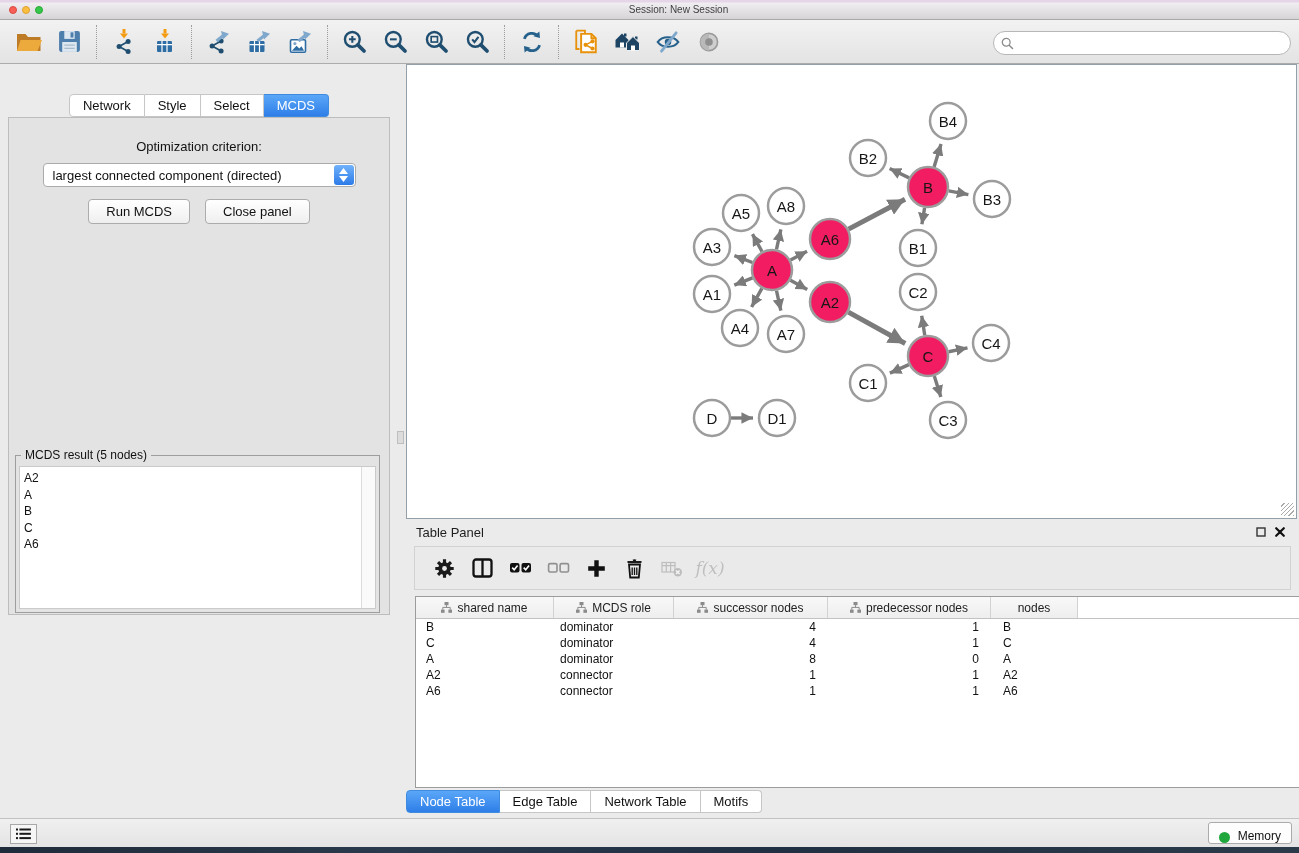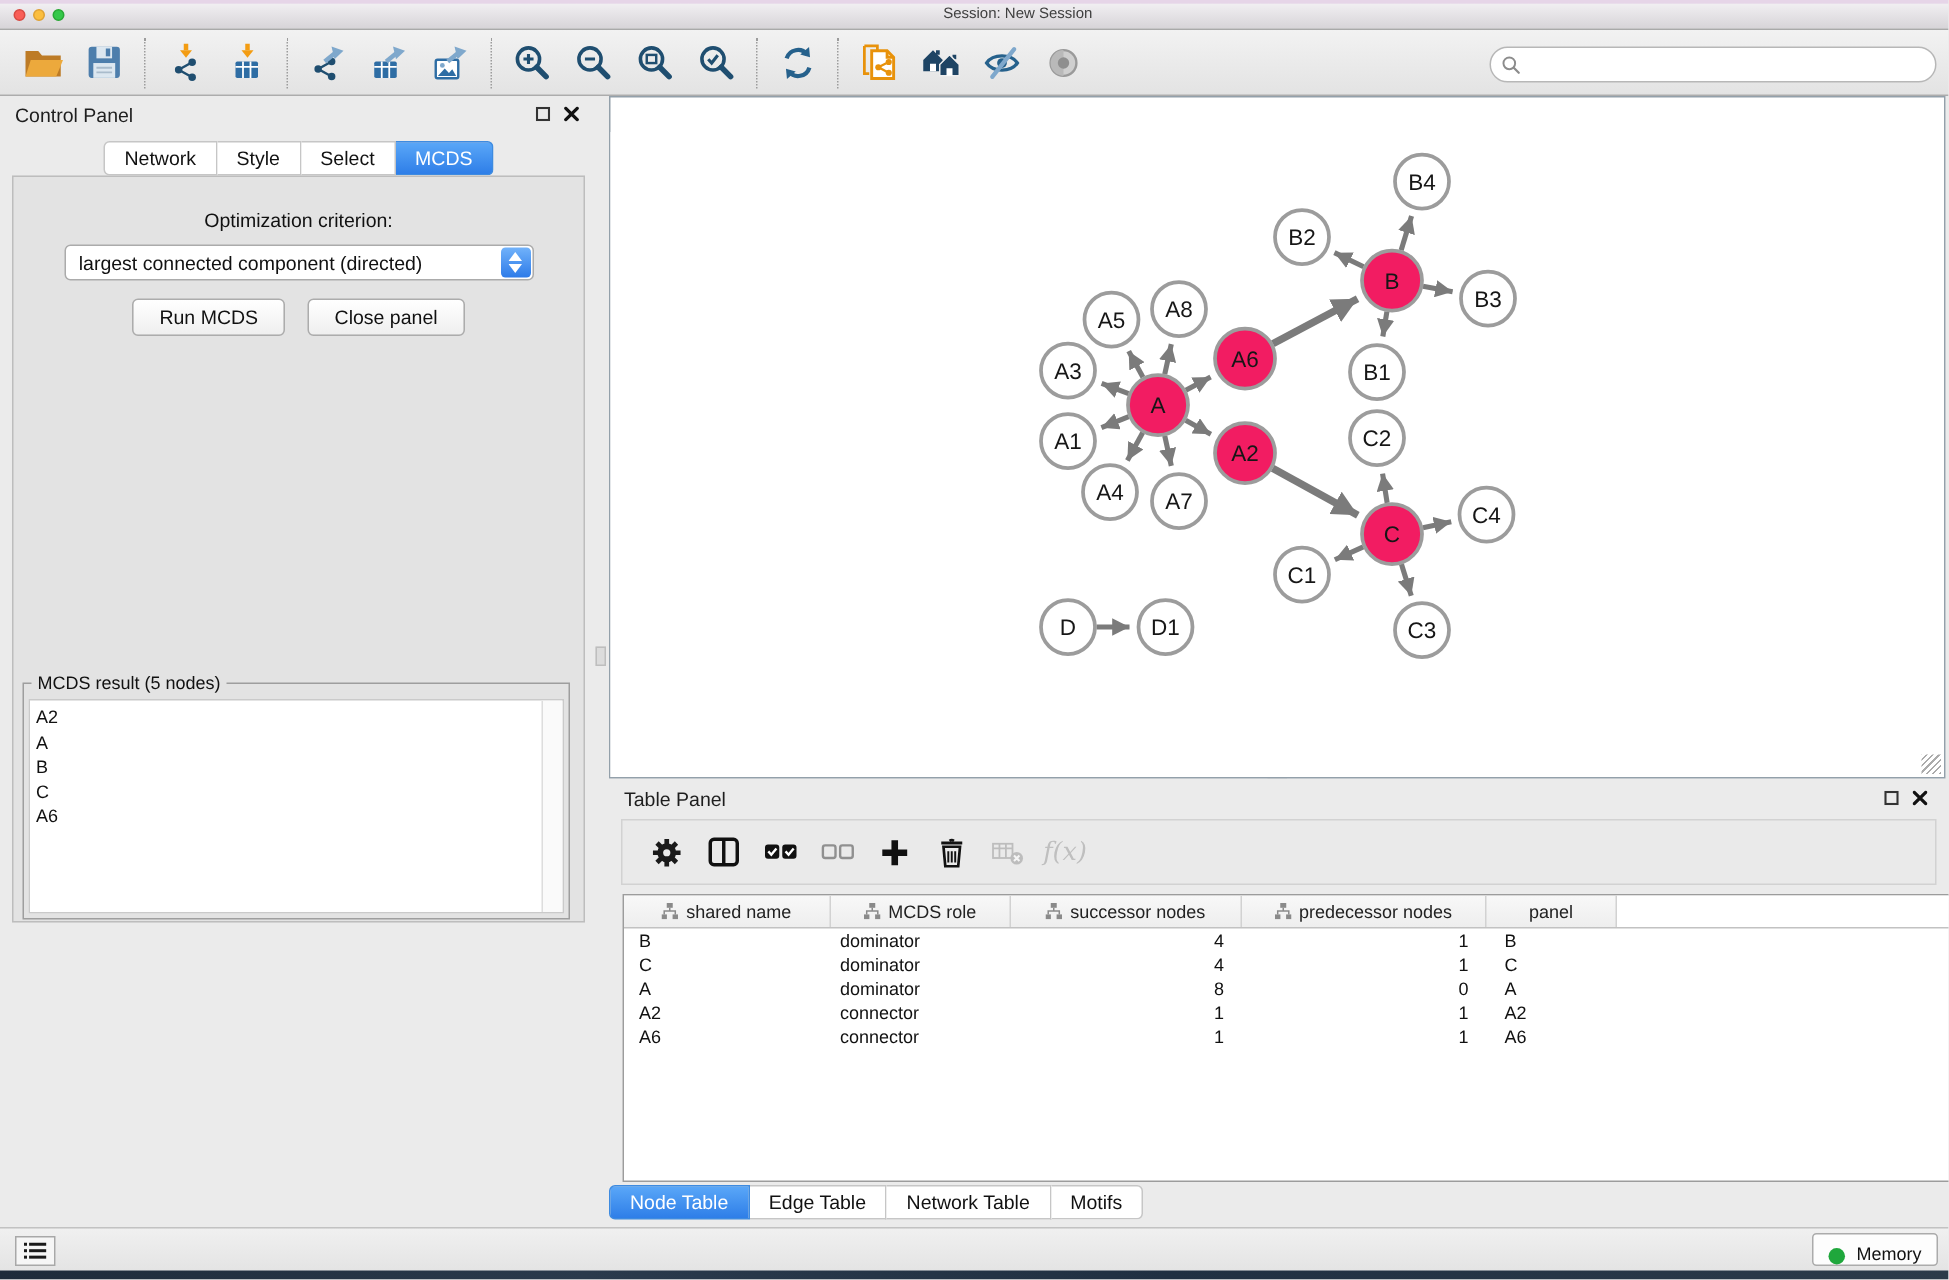--- a/index.html
+++ b/index.html
@@ -334,36 +334,20 @@
         <circle cx="5.6" cy="5.6" r="4.2" fill="none" stroke="#8C8C8C" stroke-width="1.4"></circle>
         <path d="M8.8 8.8 L12.4 12.4" stroke="#8C8C8C" stroke-width="1.6" stroke-linecap="round"></path>
       </svg>
   </span>
   <input type="text" placeholder="" style="">
 </div>
 
 <div class="abs workspace"></div>
 
 <div class="abs control-panel">
-  <div class="abs panel-title-row">
-    <span>Control Panel</span>
-    <span class="spacer"></span>
-    <span class="panel-ctl">
-      <span>
-          <svg width="10" height="10" viewBox="0 0 10 10">
-            <rect x="1" y="1" width="8" height="8" fill="none" stroke="#333" stroke-width="1.4"></rect>
-          </svg>
-        </span>
-      <span>
-          <svg width="10" height="10" viewBox="0 0 10 10">
-            <path d="M1.2 1.2 L8.8 8.8 M8.8 1.2 L1.2 8.8" stroke="#111" stroke-width="2.2" stroke-linecap="round"></path>
-          </svg>
-        </span>
-    </span>
-  </div>
   <div class="abs cp-tabs-row">
     <div class="seg-tabs">
         <div class="seg-tab">Network</div>
         <div class="seg-tab">Style</div>
         <div class="seg-tab">Select</div>
         <div class="seg-tab active">MCDS</div>
       </div>
   </div>
   <div class="abs cp-body">
     <div class="opt-label">Optimization criterion:</div>
@@ -657,21 +641,21 @@
                 <rect x="3.5" y="0" width="4" height="3.2"></rect>
                 <rect x="0" y="7.6" width="3.6" height="3.2"></rect>
                 <rect x="7.4" y="7.6" width="3.6" height="3.2"></rect>
               </g>
               <path d="M5.5 3.2 V5.4 M1.8 7.6 V5.4 H9.2 V7.6" stroke="#8A8A8A" fill="none" stroke-width="1"></path>
             </svg>
           </span>
           <span>predecessor nodes</span>
         </div>
         <div class="tt-hcell" style="width: 87px;">
-          <span>panel</span>
+          <span>nodes</span>
         </div>
         <div class="tt-hfill"></div>
       </div>
     <div>
         <div class="tt-row">
           <div class="tt-cell" style="width: 138px; padding-left: 10px;">B</div>
           <div class="tt-cell" style="width: 120px; padding-left: 6px;">dominator</div>
           <div class="tt-cell" style="width: 154px; text-align: right; padding-right: 12px;">4</div>
           <div class="tt-cell" style="width: 163px; text-align: right; padding-right: 12px;">1</div>
           <div class="tt-cell" style="width: 87px; padding-left: 12px;">B</div>

